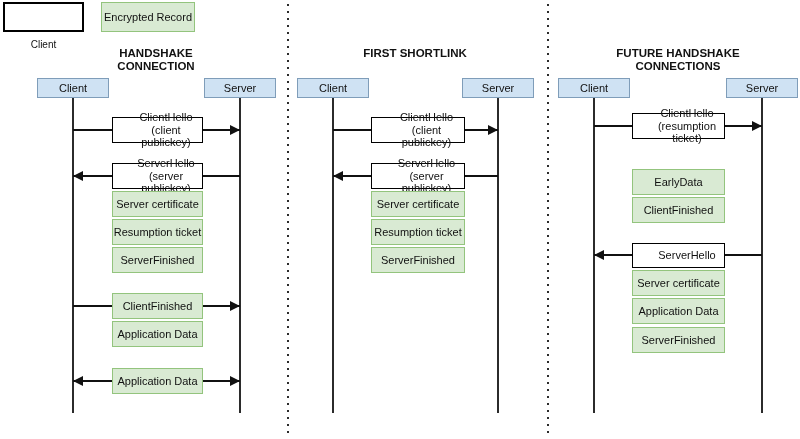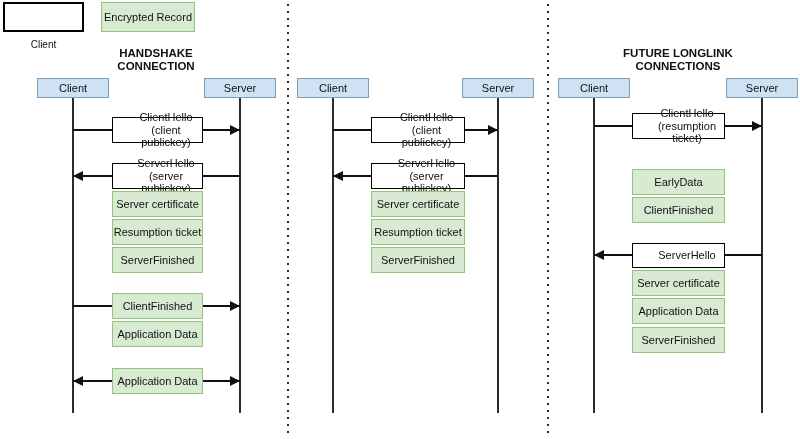--- a/index.html
+++ b/index.html
@@ -115,20 +115,21 @@
     <div>ClientFinished</div>
   </div>
   <div class="msg enc" style="left:112px;top:321px;width:91px;height:26px;">
     <div>Application Data</div>
   </div>
   <div class="msg enc" style="left:112px;top:368px;width:91px;height:26px;">
     <div>Application Data</div>
   </div>
 
   <div class="title" style="left:295px;top:47px;width:240px;">
+    <div>FIRST SHORTLINK</div>
   </div>
   <div class="actor" style="left:297px;top:78px;">Client</div>
   <div class="actor" style="left:462px;top:78px;">Server</div>
   <div class="lifeline" style="left:332px;top:98px;height:315px;"></div>
   <div class="lifeline" style="left:497px;top:98px;height:315px;"></div>
 
   <div class="aline" style="left:333px;top:129px;width:165px;"></div>
   <div class="ah ah-r" style="left:488px;top:125px;"></div>
   <div class="aline" style="left:333px;top:175px;width:165px;"></div>
   <div class="ah ah-l" style="left:333px;top:171px;"></div>
@@ -145,21 +146,21 @@
     <div>Server certificate</div>
   </div>
   <div class="msg enc" style="left:371px;top:219px;width:94px;height:26px;">
     <div>Resumption ticket</div>
   </div>
   <div class="msg enc" style="left:371px;top:247px;width:94px;height:26px;">
     <div>ServerFinished</div>
   </div>
 
   <div class="title" style="left:558px;top:47px;width:240px;">
-    <div>FUTURE LONGLINK</div>
+    <div>FUTURE HANDSHAKE</div>
     <div>CONNECTIONS</div>
   </div>
   <div class="actor" style="left:558px;top:78px;">Client</div>
   <div class="actor" style="left:726px;top:78px;">Server</div>
   <div class="lifeline" style="left:593px;top:98px;height:315px;"></div>
   <div class="lifeline" style="left:761px;top:98px;height:315px;"></div>
 
   <div class="aline" style="left:594px;top:125px;width:168px;"></div>
   <div class="ah ah-r" style="left:752px;top:121px;"></div>
   <div class="aline" style="left:594px;top:254px;width:168px;"></div>

